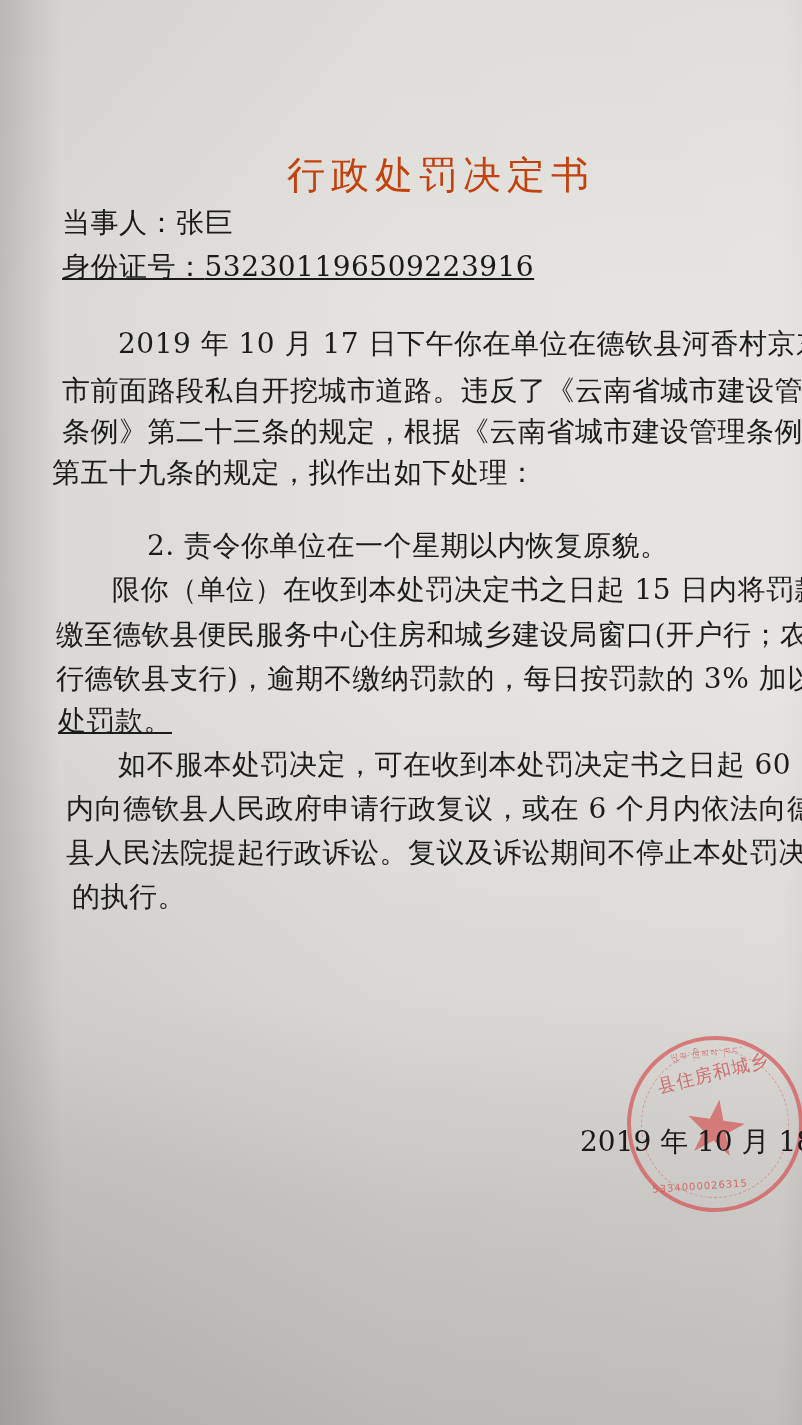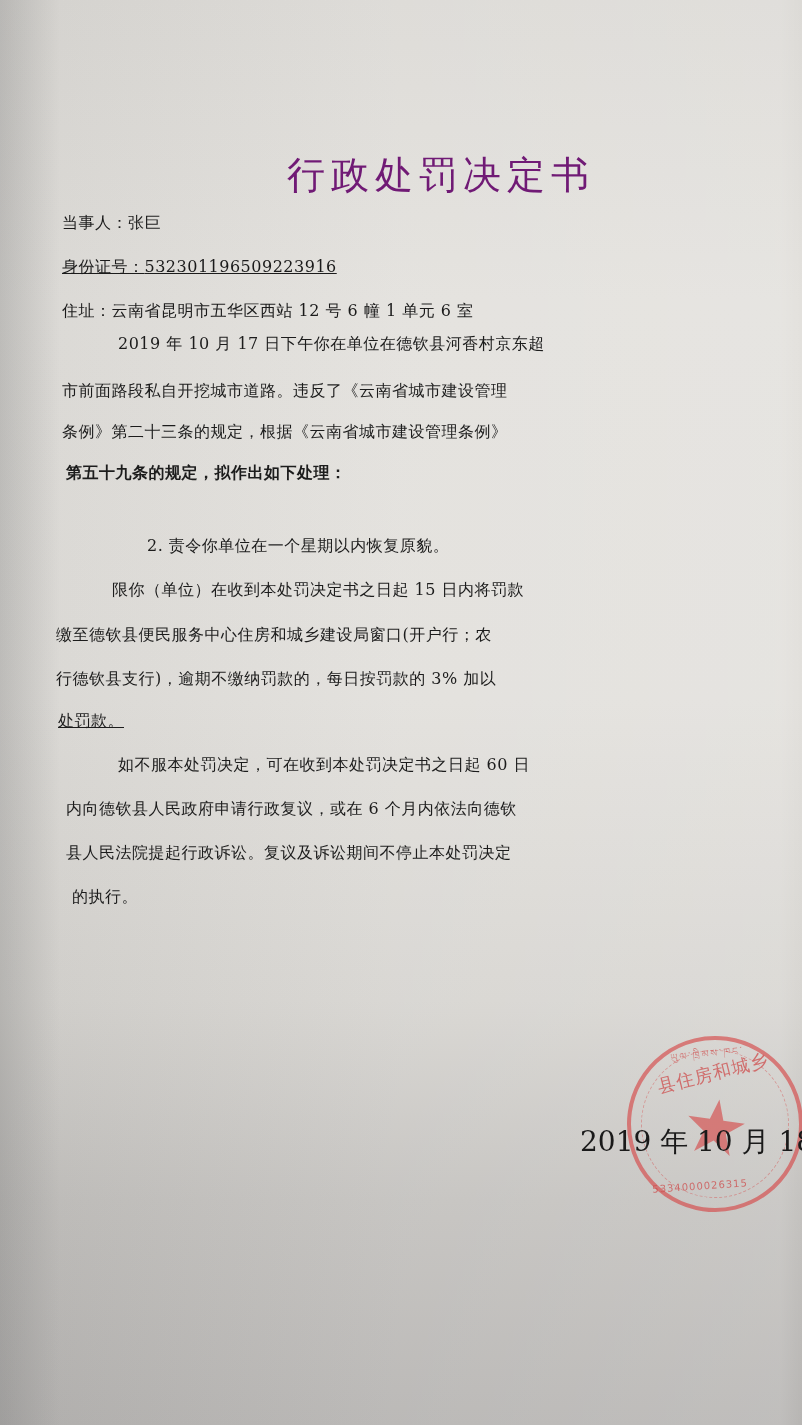--- a/index.html
+++ b/index.html
@@ -33,27 +33,27 @@
     .title {
       position: absolute;
       left: 0;
       width: 802px;
       top: 150px;
       text-align: center;
       font-size: 38px;
       letter-spacing: 6px;
       padding-left: 80px;
       box-sizing: border-box;
-      color: #701a75;
+      color: #c2410c;
       font-weight: 400;
     }
     .line {
       position: absolute;
       white-space: nowrap;
-      font-size: 16px;
+      font-size: 28px;
       line-height: 34px;
       letter-spacing: 0.5px;
     }
     .field-label { color: #1a1a1a; }
     .field-value { color: #1a1a1a; }
 
     .stamp {
       position: absolute;
       left: 627px;
       top: 1036px;
@@ -129,28 +129,25 @@
   <div class="title">行政处罚决定书</div>
 
   <div class="line" style="left:62px; top:206px;">
     <span class="field-label">当事人：</span><span class="field-value">张巨</span>
   </div>
 
   <div class="line" style="left:62px; top:250px;text-decoration:underline;">
     <span class="field-label">身份证号：</span><span class="field-value">532301196509223916</span>
   </div>
 
-  <div class="line" style="left:62px; top:294px;">
-    <span class="field-label">住址：</span><span class="field-value">云南省昆明市五华区西站 12 号 6 幢 1 单元 6 室</span>
-  </div>
 
   <div class="line" style="left:118px; top:327px;">2019 年 10 月 17 日下午你在单位在德钦县河香村京东超</div>
   <div class="line" style="left:62px; top:374px;">市前面路段私自开挖城市道路。违反了《云南省城市建设管理</div>
   <div class="line" style="left:62px; top:415px;">条例》第二十三条的规定，根据《云南省城市建设管理条例》</div>
-  <div class="line" style="left:66px; top:456px;font-weight:bold;">第五十九条的规定，拟作出如下处理：</div>
+  <div class="line" style="left:52px; top:456px;">第五十九条的规定，拟作出如下处理：</div>
 
   <div class="line" style="left:108px; top:529px;margin-left:39px;">2.  责令你单位在一个星期以内恢复原貌。</div>
 
   <div class="line" style="left:112px; top:573px;">限你（单位）在收到本处罚决定书之日起 15 日内将罚款</div>
   <div class="line" style="left:56px; top:618px;">缴至德钦县便民服务中心住房和城乡建设局窗口(开户行；农</div>
   <div class="line" style="left:56px; top:662px;">行德钦县支行)，逾期不缴纳罚款的，每日按罚款的 3% 加以</div>
   <div class="line" style="left:58px; top:704px;text-decoration:underline;">处罚款。</div>
 
   <div class="line" style="left:118px; top:748px;">如不服本处罚决定，可在收到本处罚决定书之日起 60 日</div>
   <div class="line" style="left:66px; top:792px;">内向德钦县人民政府申请行政复议，或在 6 个月内依法向德钦</div>

